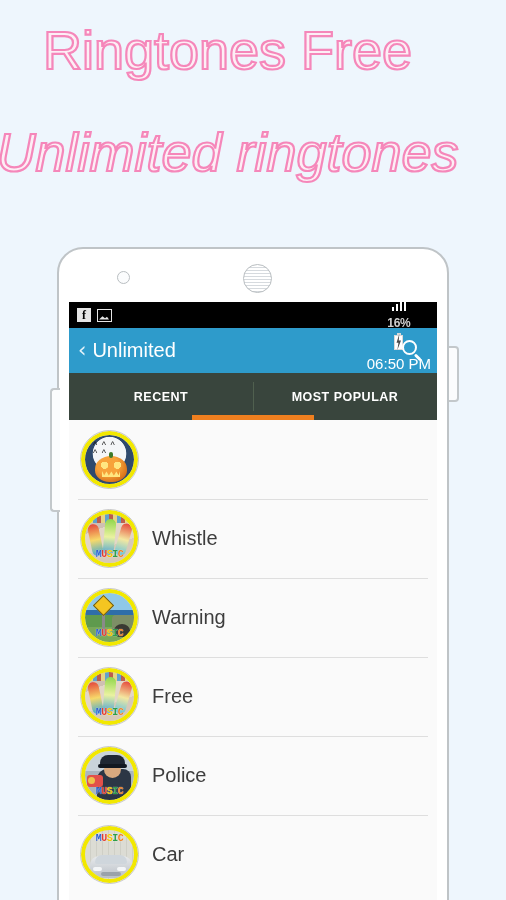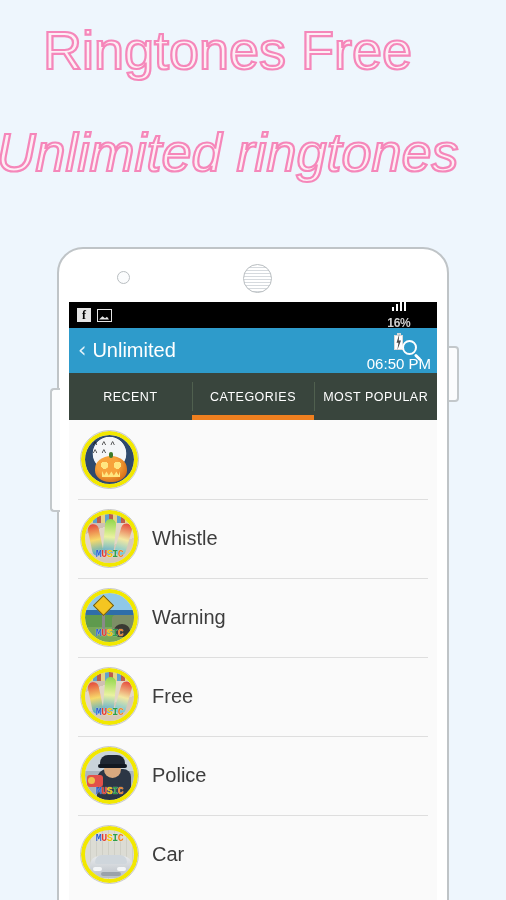--- a/index.html
+++ b/index.html
@@ -153,21 +153,21 @@
     content:"";position:absolute;left:13px;top:13px;width:8px;height:2.6px;
     background:#ffffff;transform:rotate(45deg);transform-origin:left center;border-radius:2px;
   }
 
   
   .tabs{
     height:47px;display:flex;position:relative;
   }
   .tab{
     flex:1;display:flex;align-items:center;justify-content:center;
-    color:#ffffff;font-size:12.5px;font-weight:normal;letter-spacing:0.5px;
+    color:#ffffff;font-size:12.5px;font-weight:bold;letter-spacing:0.5px;
     position:relative;
   }
   .tab + .tab:before{
     content:"";position:absolute;left:0;top:9px;bottom:9px;width:1px;background:#50604f;
   }
   .tab-underline{
     position:absolute;bottom:0;height:5px;
   }
 
   
@@ -326,23 +326,20 @@
     <span class="back-chev">‹</span>
     <span class="appbar-title">Unlimited</span>
     <span class="search-ico"></span>
   </div>
 
   <div class="tabs" id="tabs" style="background: rgb(57, 69, 61);">
     <div class="tab">
       <span>RECENT</span>
     </div>
     <div class="tab">
-      <span>CATEGORIES</span>
-    </div>
-    <div class="tab">
       <span>MOST POPULAR</span>
     </div>
     <div class="tab-underline" id="tab-underline" style="background: rgb(239, 127, 31); left: 33.3333%; width: 33.3333%;"></div>
   </div>
 
   <div class="list" id="list" style="background: rgb(250, 250, 250);">
       <div class="row" style="background: rgb(250, 250, 250);">
         <div class="thumb">
           <div class="inner">
             <div class="art-halloween">

